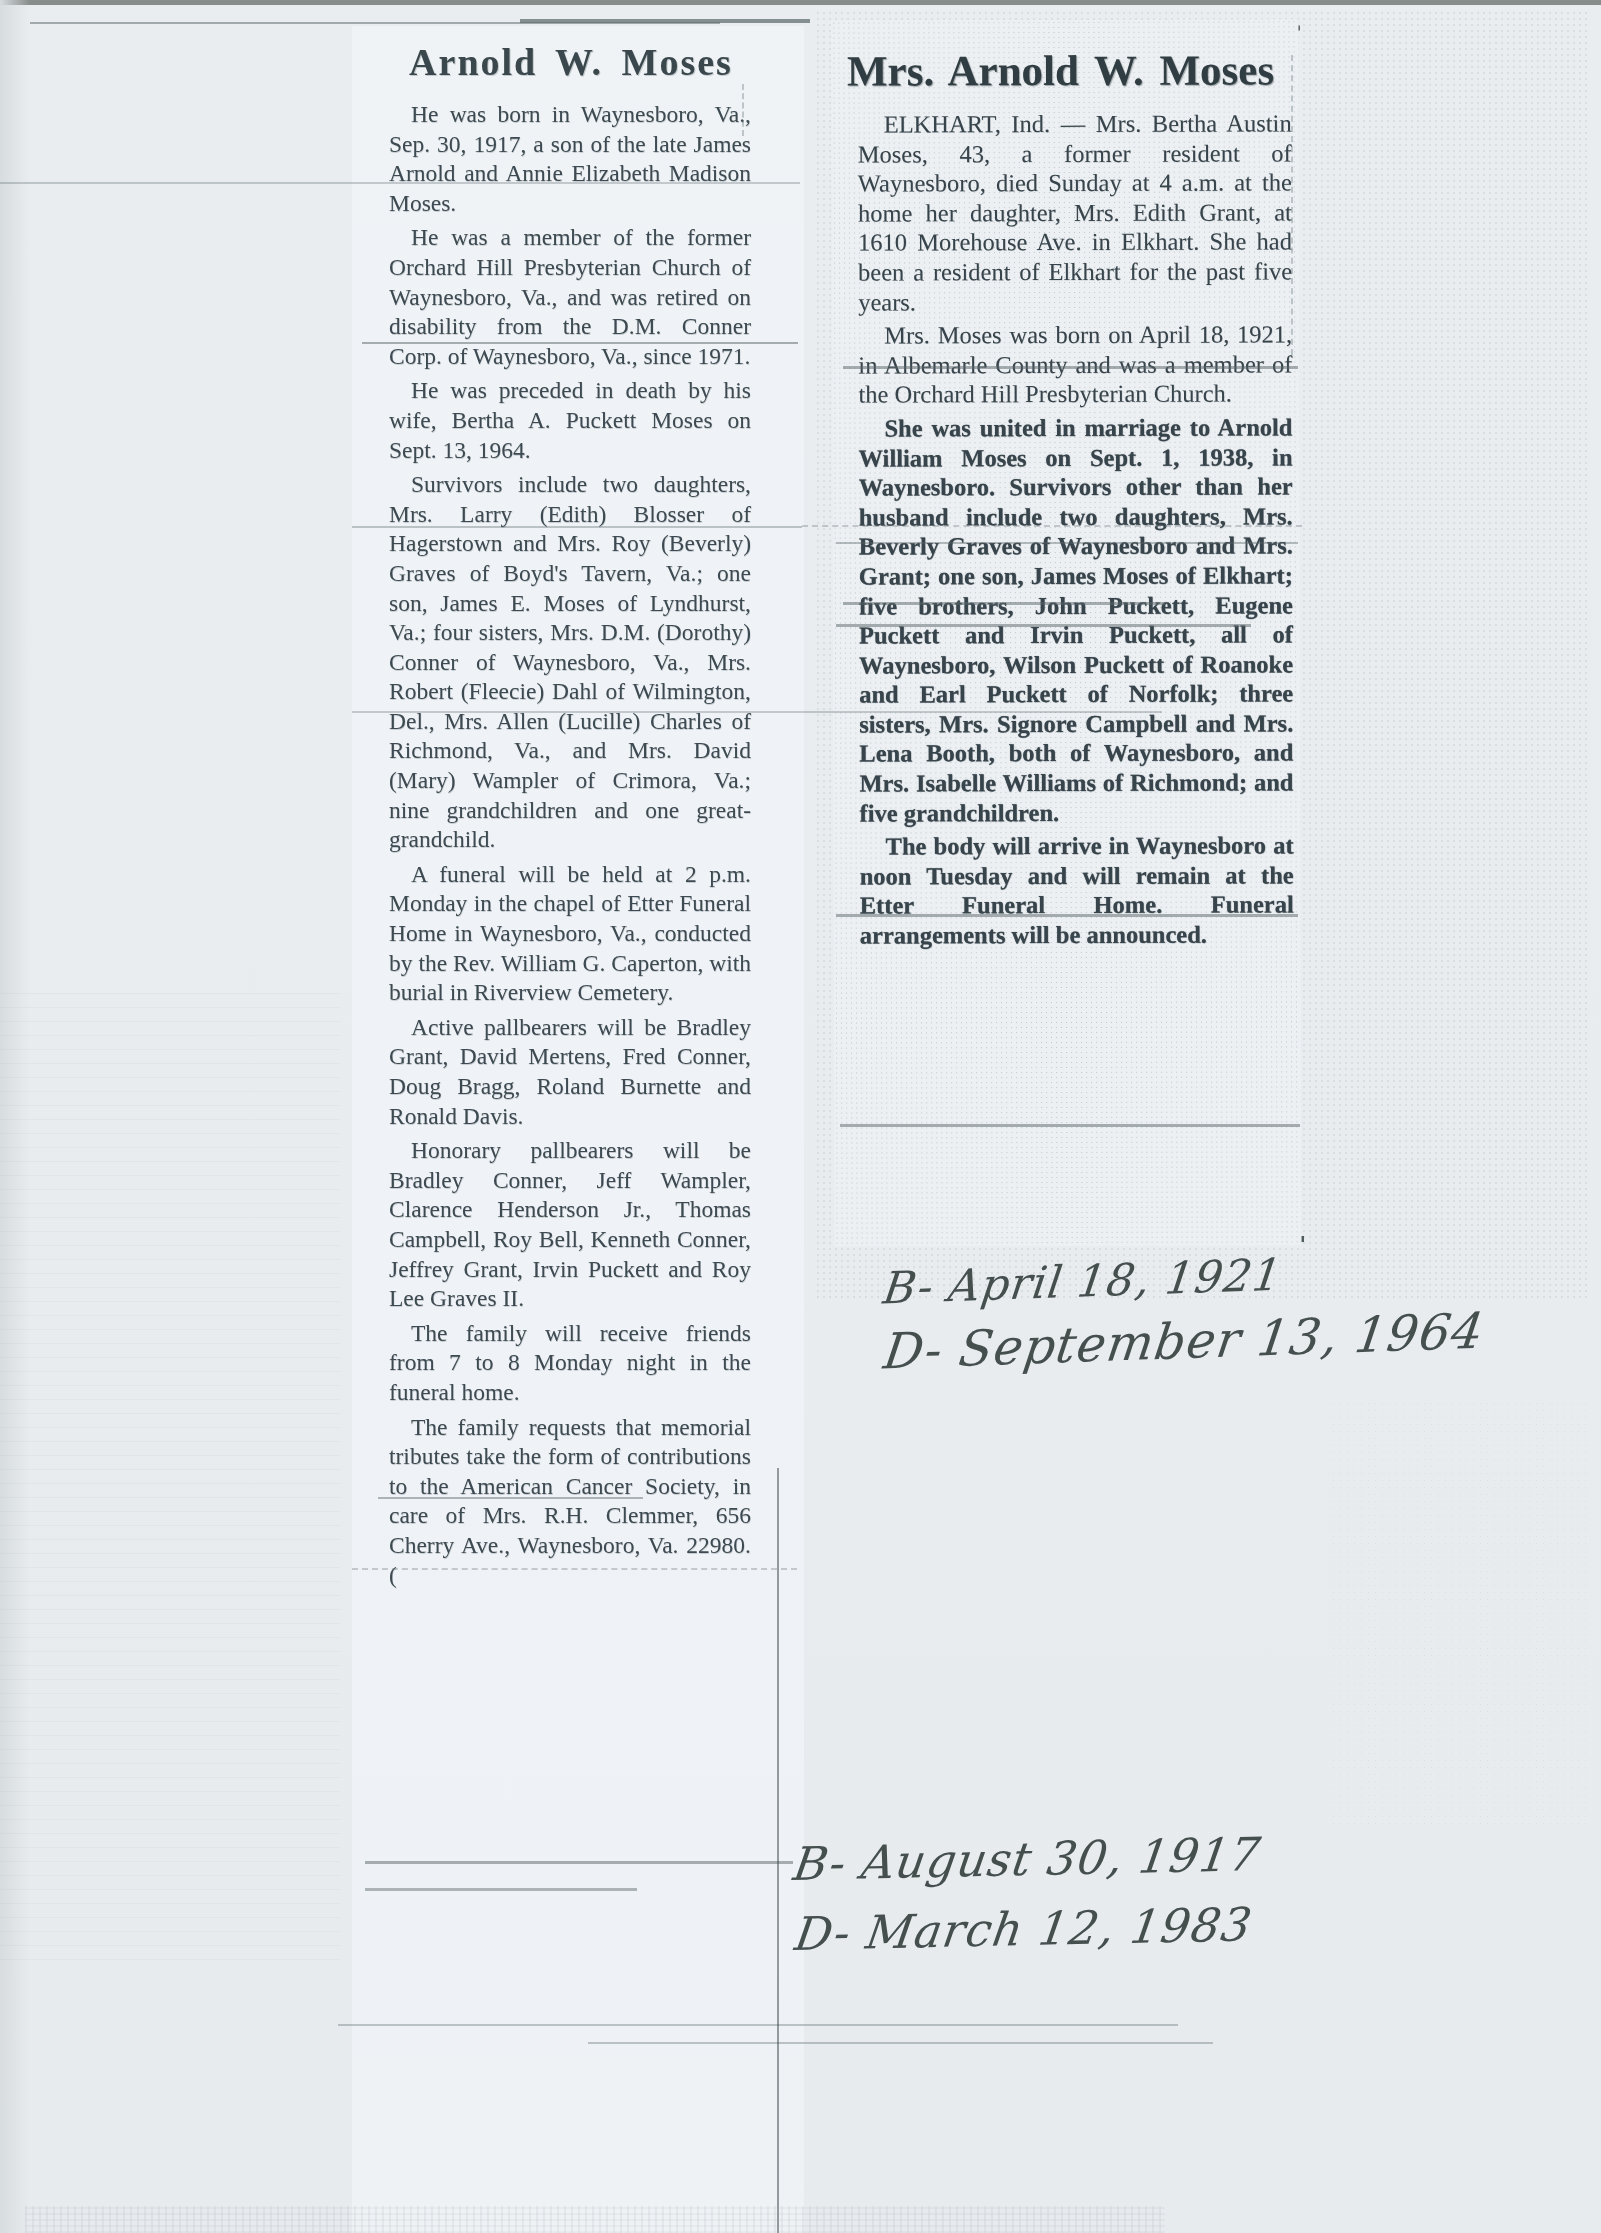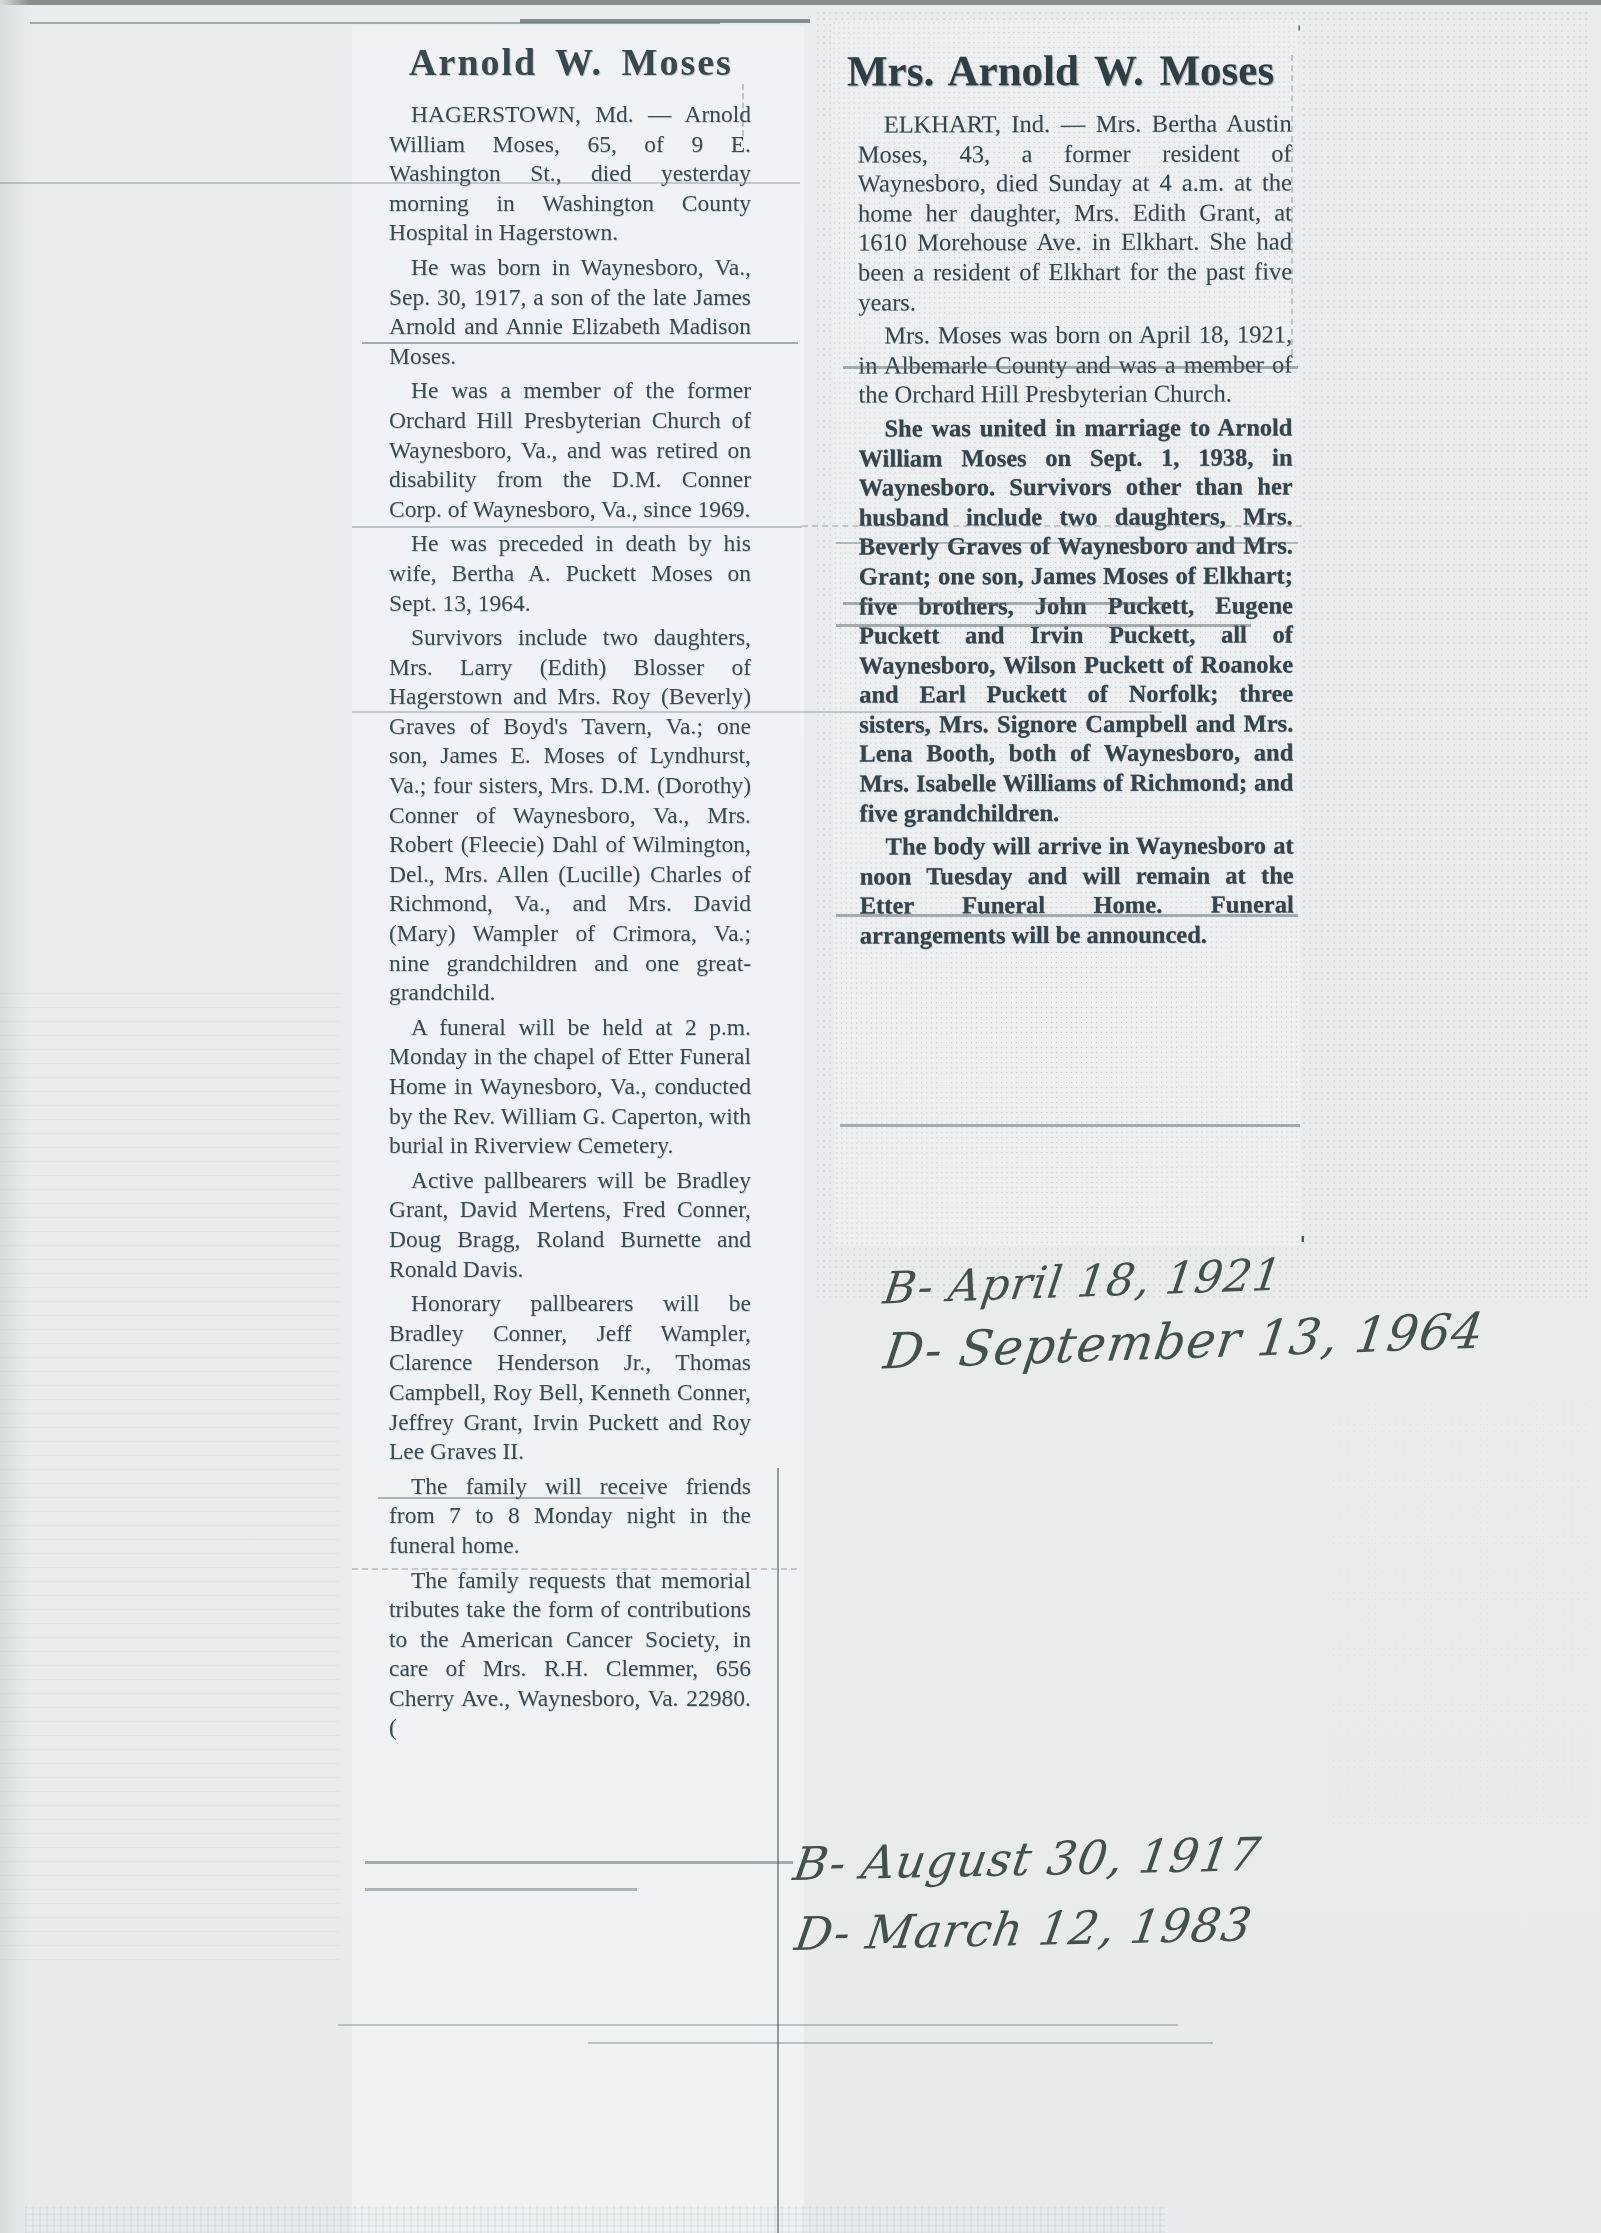--- a/index.html
+++ b/index.html
@@ -81,23 +81,22 @@
 
   <div class="scan-top-edge"></div>
   <div class="left-margin-shade"></div>
   <div class="paper-ridges"></div>
   <div class="speckle-wide"></div>
   <div class="speckle-band"></div>
 
   <div class="clip-left">
     <div class="headline">Arnold W. Moses</div>
     <div class="bodycol">
-      <p class="np">HAGERSTOWN, Md. — Arnold William Moses, 65, of 9 E. Washington St., died yesterday morning in Washington County Hospital in Hagerstown.</p>
       <p class="np">He was born in Waynesboro, Va., Sep. 30, 1917, a son of the late James Arnold and Annie Elizabeth Madison Moses.</p>
-      <p class="np">He was a member of the former Orchard Hill Presbyterian Church of Waynesboro, Va., and was retired on disability from the D.M. Conner Corp. of Waynesboro, Va., since 1969.</p>
+      <p class="np">He was a member of the former Orchard Hill Presbyterian Church of Waynesboro, Va., and was retired on disability from the D.M. Conner Corp. of Waynesboro, Va., since 1971.</p>
       <p class="np">He was preceded in death by his wife, Bertha A. Puckett Moses on Sept. 13, 1964.</p>
       <p class="np">Survivors include two daughters, Mrs. Larry (Edith) Blosser of Hagerstown and Mrs. Roy (Beverly) Graves of Boyd's Tavern, Va.; one son, James E. Moses of Lyndhurst, Va.; four sisters, Mrs. D.M. (Dorothy) Conner of Waynesboro, Va., Mrs. Robert (Fleecie) Dahl of Wilmington, Del., Mrs. Allen (Lucille) Charles of Richmond, Va., and Mrs. David (Mary) Wampler of Crimora, Va.; nine grandchildren and one great-grandchild.</p>
       <p class="np">A funeral will be held at 2 p.m. Monday in the chapel of Etter Funeral Home in Waynesboro, Va., conducted by the Rev. William G. Caperton, with burial in Riverview Cemetery.</p>
       <p class="np">Active pallbearers will be Bradley Grant, David Mertens, Fred Conner, Doug Bragg, Roland Burnette and Ronald Davis.</p>
       <p class="np">Honorary pallbearers will be Bradley Conner, Jeff Wampler, Clarence Henderson Jr., Thomas Campbell, Roy Bell, Kenneth Conner, Jeffrey Grant, Irvin Puckett and Roy Lee Graves II.</p>
       <p class="np">The family will receive friends from 7 to 8 Monday night in the funeral home.</p>
       <p class="np">The family requests that memorial tributes take the form of contributions to the American Cancer Society, in care of Mrs. R.H. Clemmer, 656 Cherry Ave., Waynesboro, Va. 22980.  (</p>
     </div>
   </div>
 

